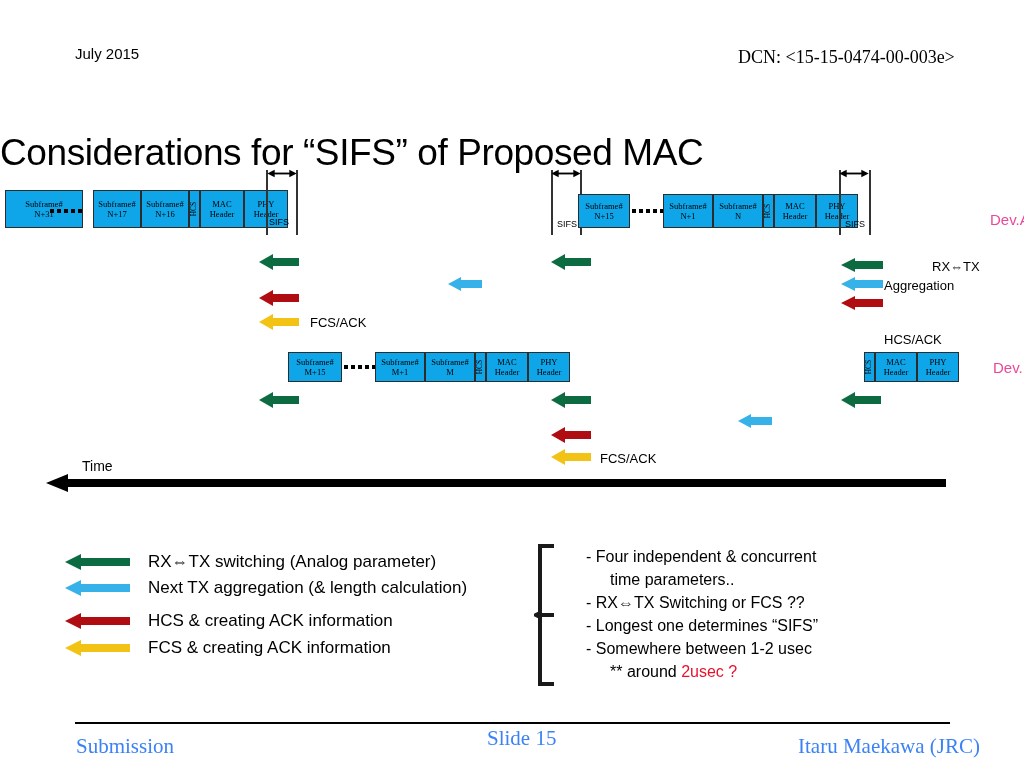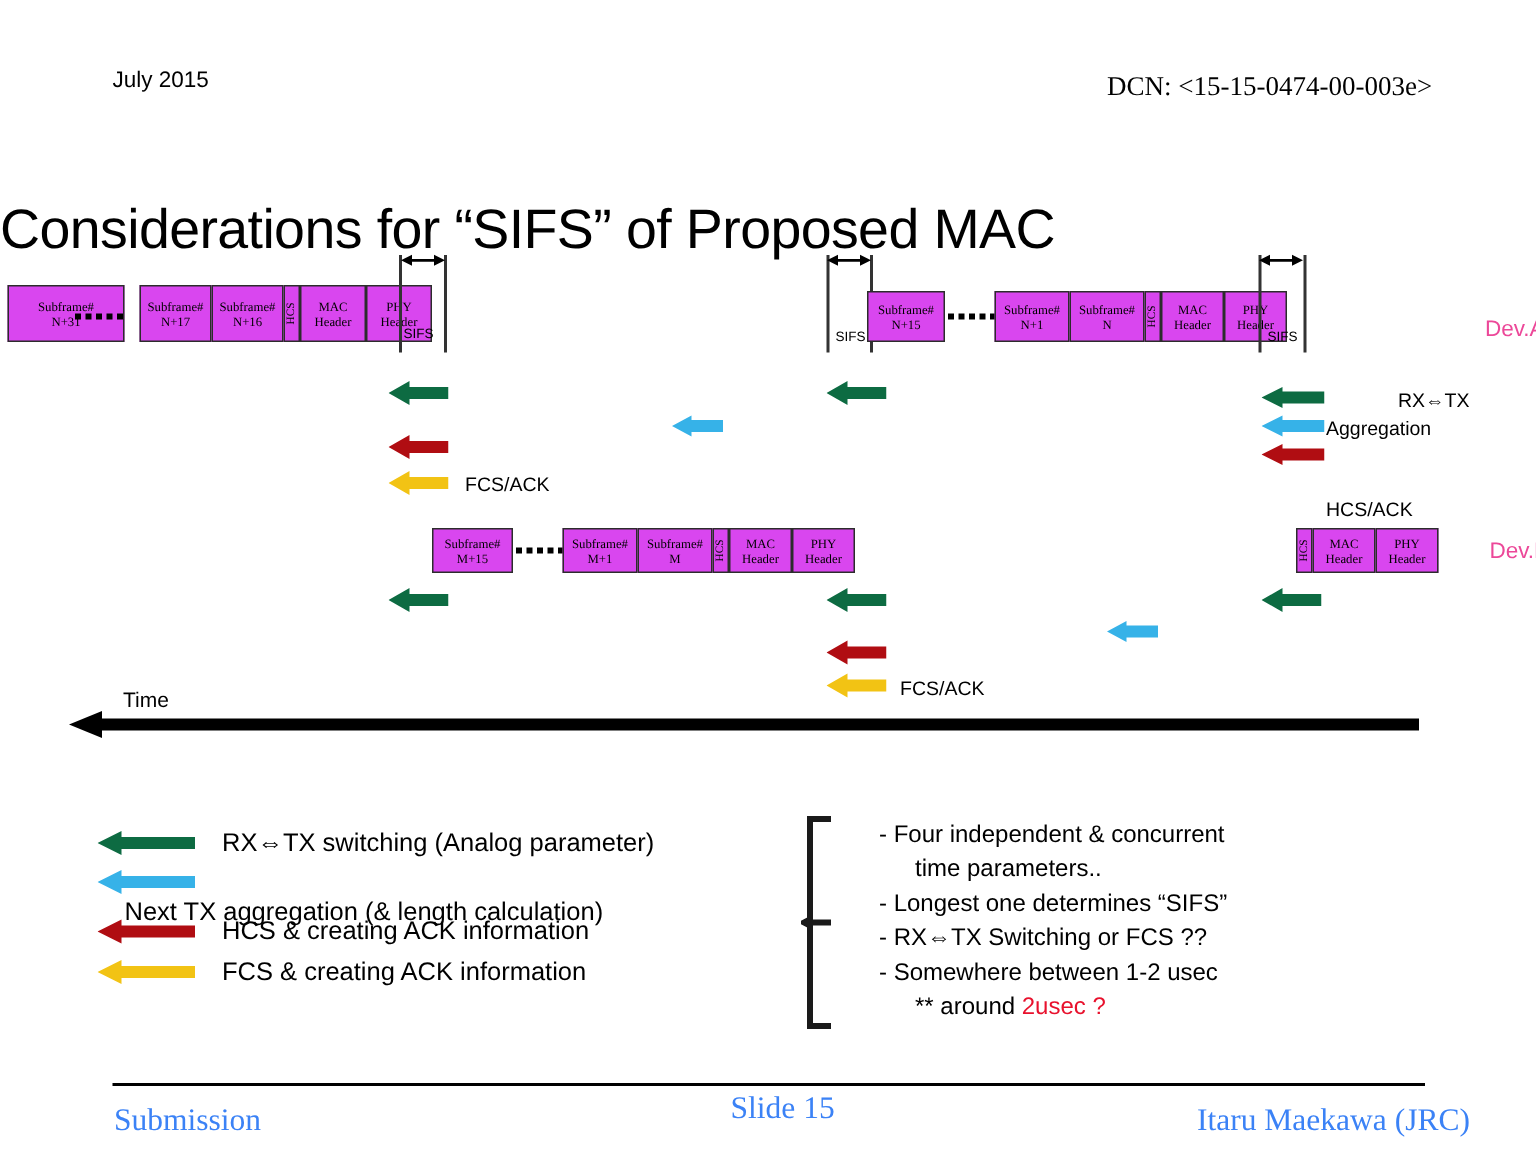--- a/index.html
+++ b/index.html
@@ -41,21 +41,21 @@
     font-size: 37px;
     font-weight: normal;
     letter-spacing: -0.4px;
     white-space: nowrap;
     margin-top: 48px;
   }
 
   
   .cell {
     box-sizing: border-box;
-    background: #d946ef;
+    background: #0ea5e9;
     border: 1px solid #2c2c2c;
     font-family: "Liberation Serif", serif;
     font-size: 8.5px;
     line-height: 10px;
     text-align: center;
     display: flex;
     flex-direction: column;
     align-items: center;
     justify-content: center;
     color: #000;
@@ -377,21 +377,21 @@
     <polygon points="0,9 22,0 22,18" fill="#000"></polygon>
     <rect x="20" y="5" width="880" height="8" fill="#000"></rect>
   </svg>
 
   <div class="legend-row" style="left:65px; top:552px;">
     <svg width="65" height="20" viewBox="0 0 65 20">
       <polygon points="0,10 16,2 16,6 65,6 65,14 16,14 16,18" fill="#0d6b42"></polygon>
     </svg>
     <span class="legend-text">RX⇔TX switching (Analog parameter)</span>
   </div>
-  <div class="legend-row" style="left:65px; top:578px;flex-direction:column;">
+  <div class="legend-row" style="left:65px; top:578px;">
     <svg width="65" height="20" viewBox="0 0 65 20">
       <polygon points="0,10 16,2 16,6 65,6 65,14 16,14 16,18" fill="#36b2e8"></polygon>
     </svg>
     <span class="legend-text">Next TX aggregation (&amp; length calculation)</span>
   </div>
   <div class="legend-row" style="left:65px; top:638px;">
     <svg width="65" height="20" viewBox="0 0 65 20">
       <polygon points="0,10 16,2 16,6 65,6 65,14 16,14 16,18" fill="#f2c314"></polygon>
     </svg>
     <span class="legend-text">FCS &amp; creating ACK information</span>
@@ -404,22 +404,22 @@
   </div>
 
   <svg class="abs" style="left:534px; top:543px;" width="32" height="145" viewBox="0 0 32 145">
     <path d="M18 3 L6 3 L6 70 L2 72 L6 74 L6 141 L18 141" fill="none" stroke="#1a1a1a" stroke-width="4" stroke-linecap="square"></path>
     <line x1="6" y1="72" x2="20" y2="72" stroke="#1a1a1a" stroke-width="4"></line>
   </svg>
 
   <div class="abs" id="bullets">
     <div>- Four independent  &amp; concurrent</div>
     <div class="ind">time parameters..</div>
+    <div>- RX⇔TX Switching or FCS ??</div>
     <div>- Longest one determines “SIFS”</div>
-    <div>- RX⇔TX Switching or FCS ??</div>
     <div>- Somewhere between 1-2 usec</div>
     <div class="ind">
       <span>** around </span><span class="red">2usec ?</span>
     </div>
   </div>
 
   <div class="abs" id="footer-rule"></div>
   <div class="abs footer-text" id="footer-left">Submission</div>
   <div class="abs footer-text" id="footer-mid">Slide 15</div>
   <div class="abs footer-text" id="footer-right">Itaru Maekawa (JRC)</div>

